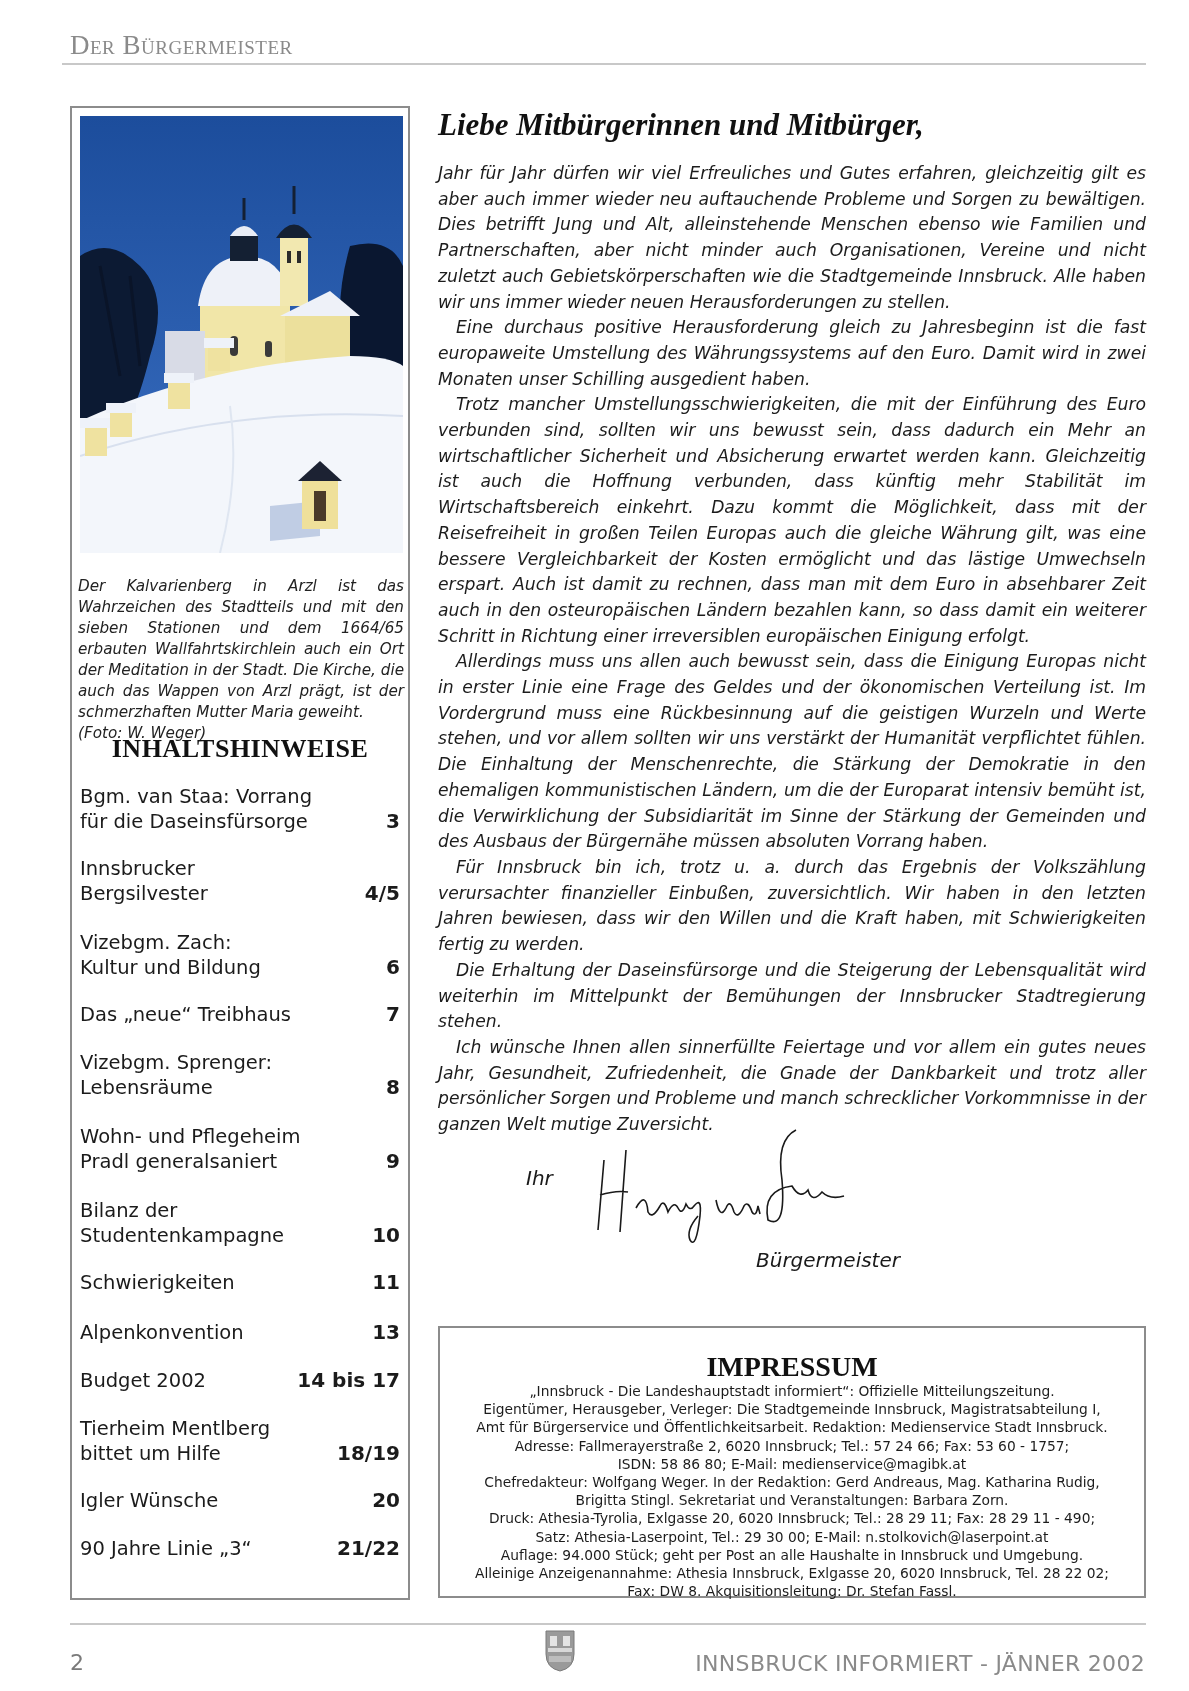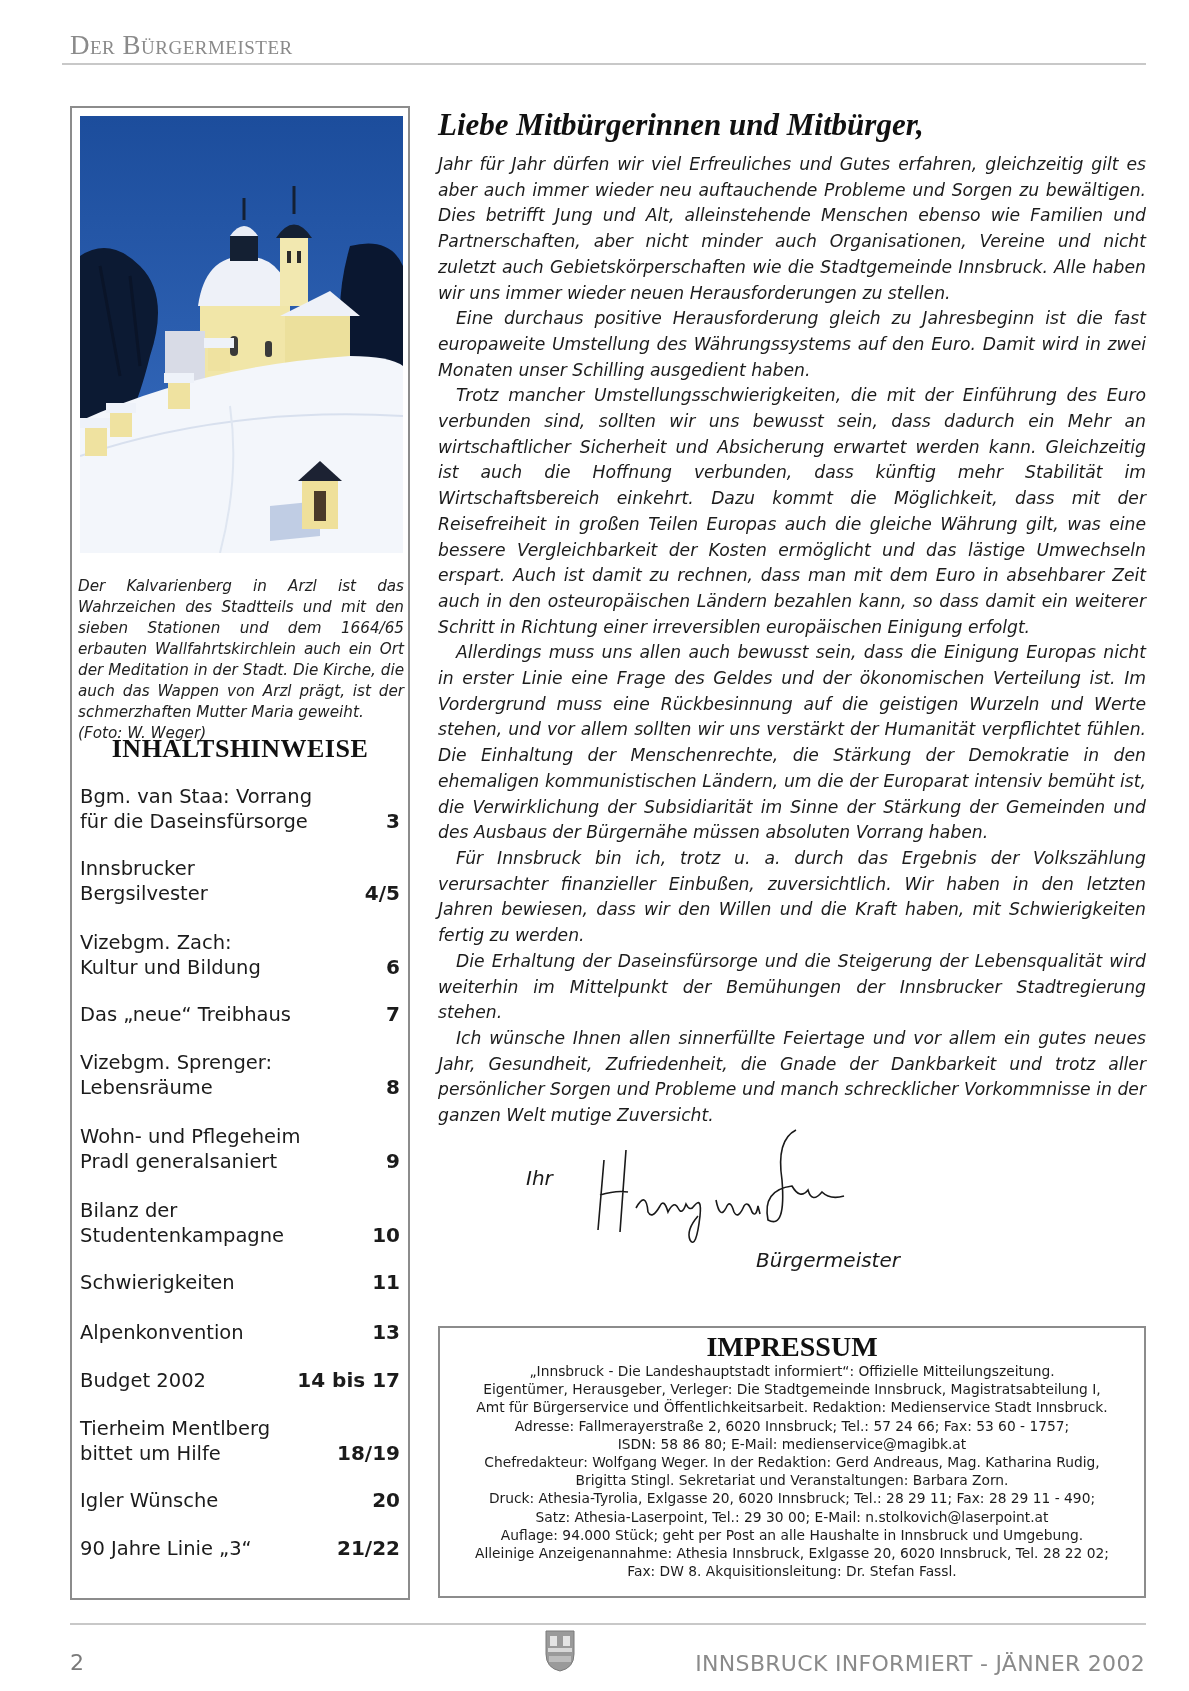--- a/index.html
+++ b/index.html
@@ -47,42 +47,42 @@
     }
     .toc-item .label { display: block; width: 240px; }
     .toc-item .page {
       position: absolute; right: 0; bottom: 0; font-weight: bold; font-size: 20px;
     }
 
     
     .letter { position: absolute; left: 438px; top: 106px; width: 708px; }
     .salutation {
       font-family: "Liberation Serif", "DejaVu Serif", serif; font-style: italic; font-weight: bold;
-      font-size: 31px; color: #111; line-height: 38px; margin-bottom: 8px;
+      font-size: 31px; color: #111; line-height: 38px; margin-bottom: 17px;
     }
     .body-text {
       font-family: "DejaVu Sans", sans-serif; font-style: italic;
       font-size: 17.2px; line-height: 25.7px; color: #1c1c1c; text-align: justify;
     }
     .body-text p { text-indent: 18px; }
     .body-text p.first { text-indent: 0; }
 
     .signature-block { position: absolute; left: 438px; top: 1120px; width: 708px; height: 170px; }
     .ihr { position: absolute; left: 88px; top: 46px; font-style: italic; font-size: 20px; }
     .signature-svg { position: absolute; left: 148px; top: 0; }
     .sig-title { position: absolute; left: 318px; top: 128px; font-style: italic; font-size: 20px; }
 
     
     .impressum {
       position: absolute; left: 438px; top: 1326px; width: 708px; height: 272px;
       border: 2px solid #8c8c8c; text-align: center;
     }
     .imp-title {
       font-family: "Liberation Serif", "DejaVu Serif", serif; font-weight: bold;
-      font-size: 28px; line-height: 30px; margin-top: 4px; color: #111;
+      font-size: 28px; line-height: 30px; margin-top: 24px; color: #111;
     }
     .imp-line { font-size: 13.8px; line-height: 18.2px; color: #1c1c1c; white-space: nowrap; }
 
     .foot-rule { position: absolute; left: 70px; top: 1623px; width: 1076px; height: 2px; background: #c8c8c8; }
     .page-number { position: absolute; left: 70px; top: 1650px; font-size: 22px; color: #7a7a7a; }
     .crest { position: absolute; left: 545px; top: 1630px; }
     .footer-title {
       position: absolute; right: 44px; top: 1651px; font-size: 22px; color: #8a8a8a; letter-spacing: 0.3px;
     }
   </style>

